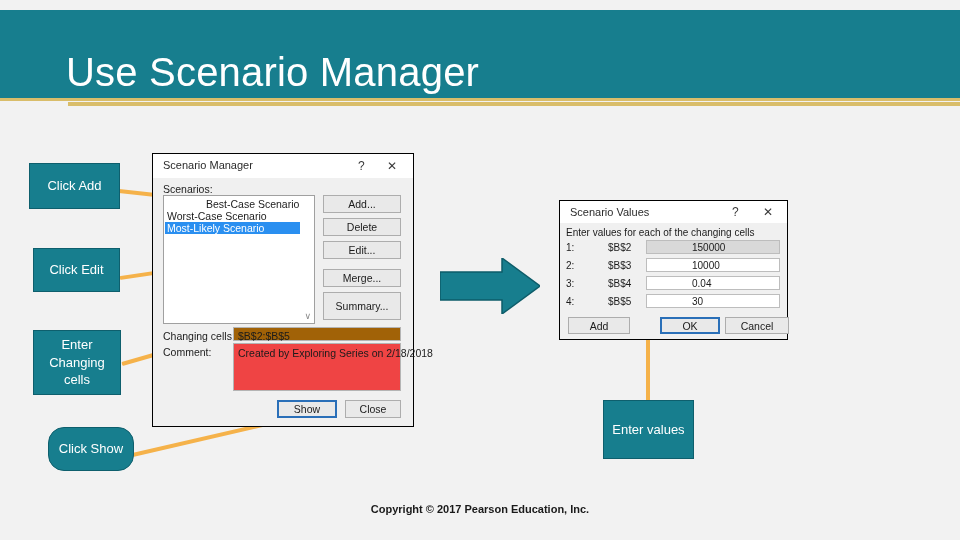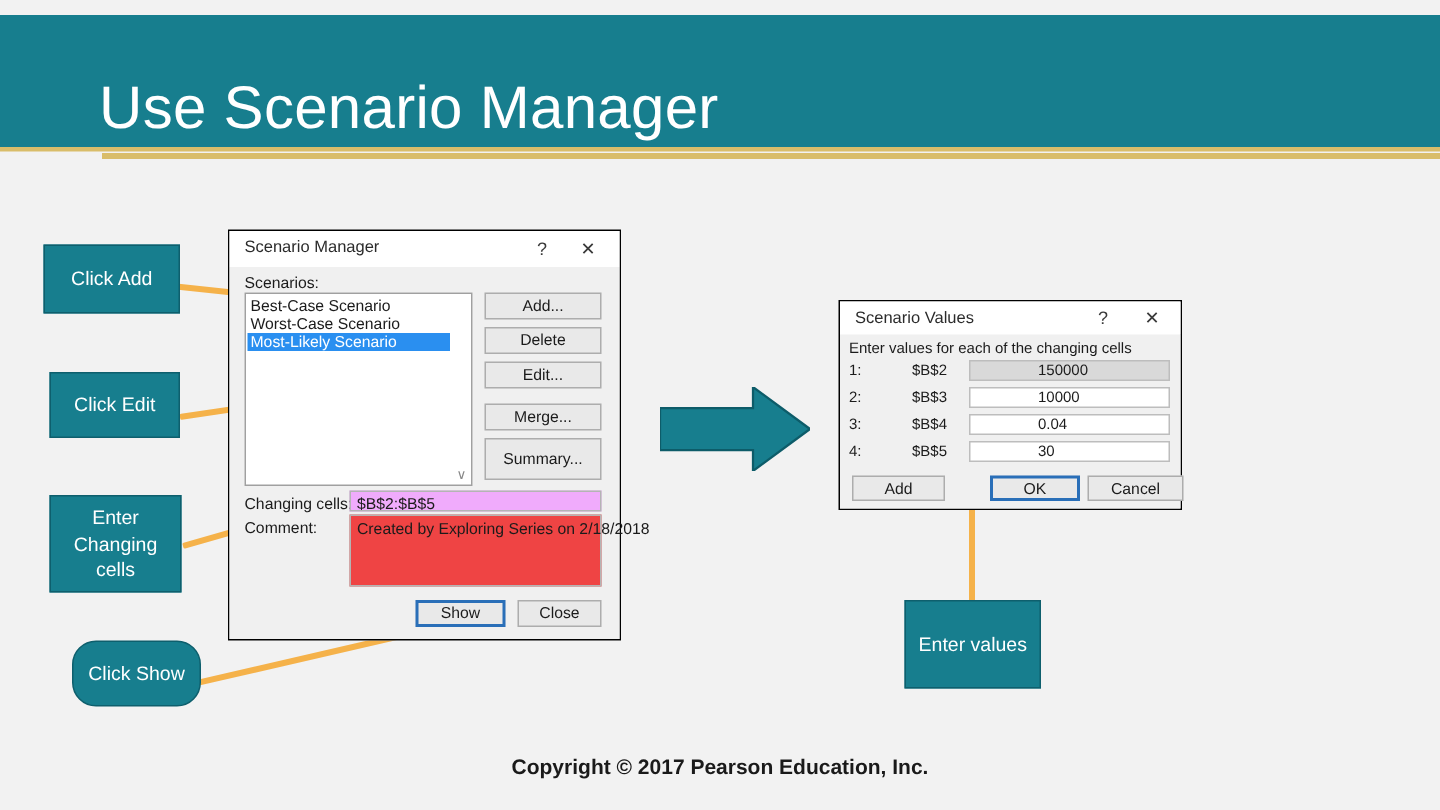--- a/index.html
+++ b/index.html
@@ -61,21 +61,21 @@
     background:#ffffff;
   }
   .dlg-title-text{
     position:absolute;left:10px;top:5px;font-size:11px;color:#2b2b2b;white-space:nowrap;
   }
   .dlg-help{position:absolute;font-size:12px;color:#3a3a3a;}
   .dlg-close{position:absolute;font-size:12px;color:#3a3a3a;}
 
   .lbl{position:absolute;font-size:10.5px;color:#1b1b1b;white-space:nowrap;}
   .field{
-    position:absolute;background:#f0abfc;border:1px solid #b4b4b4;box-sizing:border-box;
+    position:absolute;background:#a16207;border:1px solid #b4b4b4;box-sizing:border-box;
     font-size:10.5px;color:#1b1b1b;
   }
   .field-txt{position:absolute;left:4px;top:2px;font-size:10.5px;white-space:nowrap;}
 
   .btn{
     position:absolute;background:#e9e9e9;border:1px solid #adadad;box-sizing:border-box;
     display:flex;align-items:center;justify-content:center;
     font-size:10.5px;color:#1b1b1b;
   }
   .btn.primary{border:2px solid #2a6fb8;background:#e9e9e9;}
@@ -102,21 +102,21 @@
   .sv-row-ref{position:absolute;font-size:10px;color:#1b1b1b;}
   .sv-input{
     position:absolute;background:#ffffff;border:1px solid #bdbdbd;box-sizing:border-box;height:14px;
   }
   .sv-input.first{background:#d9d9d9;}
   .sv-input span{position:absolute;left:3px;top:1px;font-size:10px;color:#1b1b1b;margin-left:42px;}
 
   
   .copyright{
     position:absolute;left:0;top:503px;width:960px;text-align:center;
-    font-size:14px;font-weight:bold;color:#1a1a1a;
+    font-size:11px;font-weight:bold;color:#1a1a1a;
   }
 </style>
 </head>
 <body>
 
 <div class="slide">
 
   <div class="title-banner"></div>
   <div class="title-text">Use Scenario Manager</div>
   <div class="gold-line-a"></div>
@@ -140,21 +140,21 @@
     <div class="dlg-title">
       <div class="dlg-title-text">Scenario Manager</div>
       <div class="dlg-help" style="left:205px;top:5px;">?</div>
       <div class="dlg-close" style="left:234px;top:5px;">✕</div>
     </div>
 
     <div class="sm-body">
       <div class="lbl" style="left:10px;top:5px;">Scenarios:</div>
 
       <div class="listbox" style="left:10px;top:17px;width:152px;height:129px;">
-        <div class="li" style="top:2px;">Best-Case Scenario</div>
+        <div class="li" style="top:2px;margin-left:39px;">Best-Case Scenario</div>
         <div class="li" style="top:14px;">Worst-Case Scenario</div>
         <div class="li sel" style="top:26px;">Most-Likely Scenario</div>
         <div class="scroll-chev">∨</div>
       </div>
 
       <div class="btn" style="left:170px;top:17px;width:78px;height:18px;">
         <span>Add...</span>
       </div>
       <div class="btn" style="left:170px;top:40px;width:78px;height:18px;">
         <span>Delete</span>

